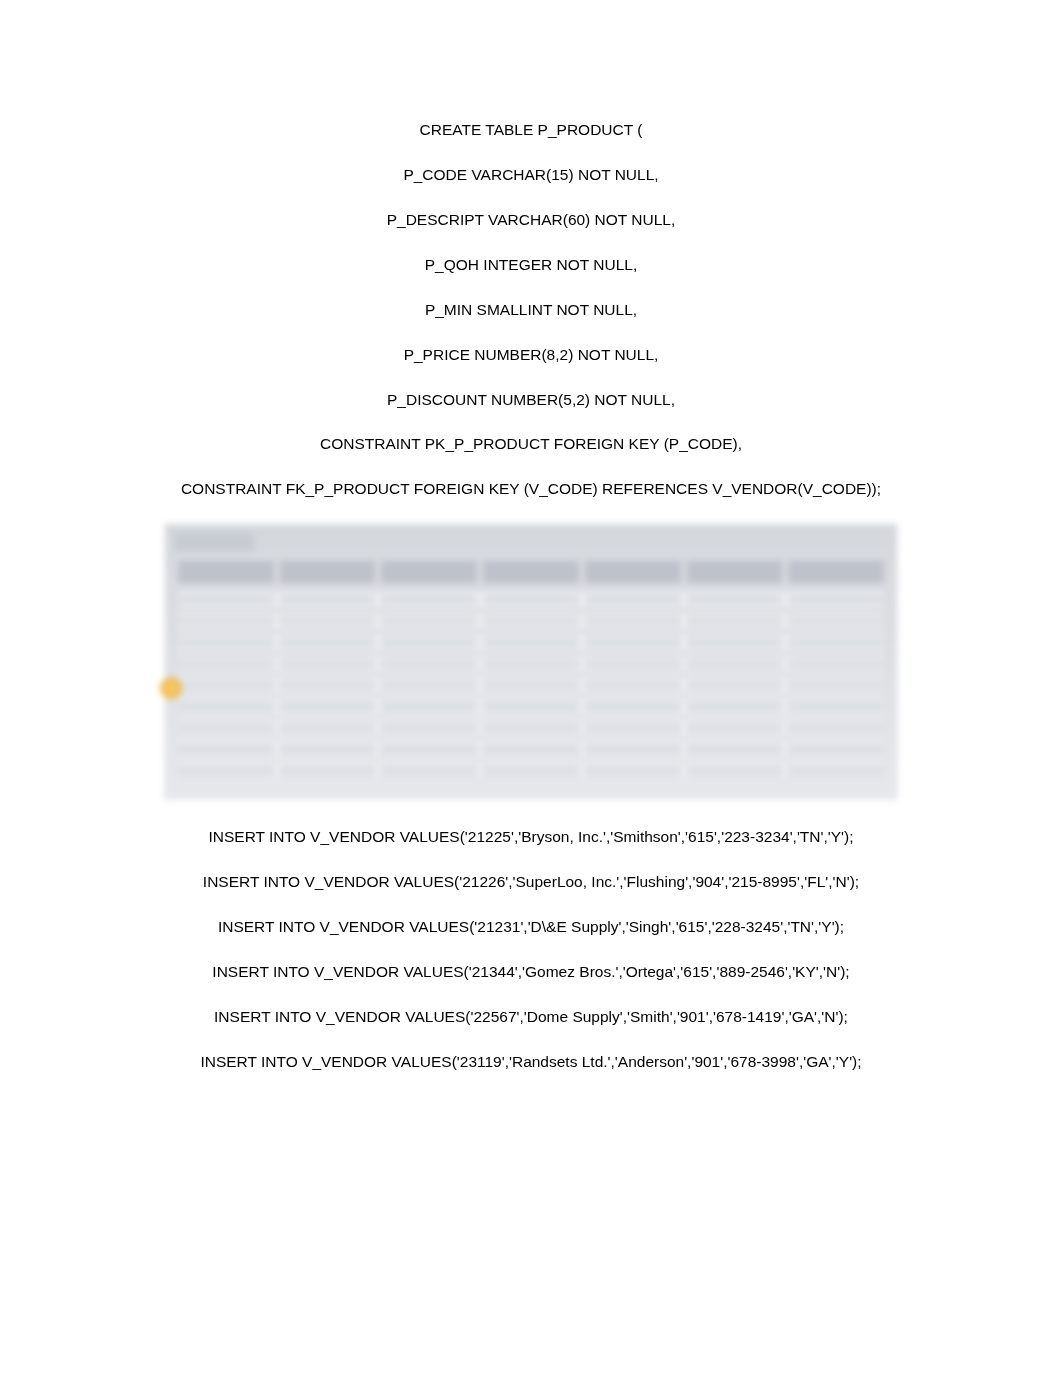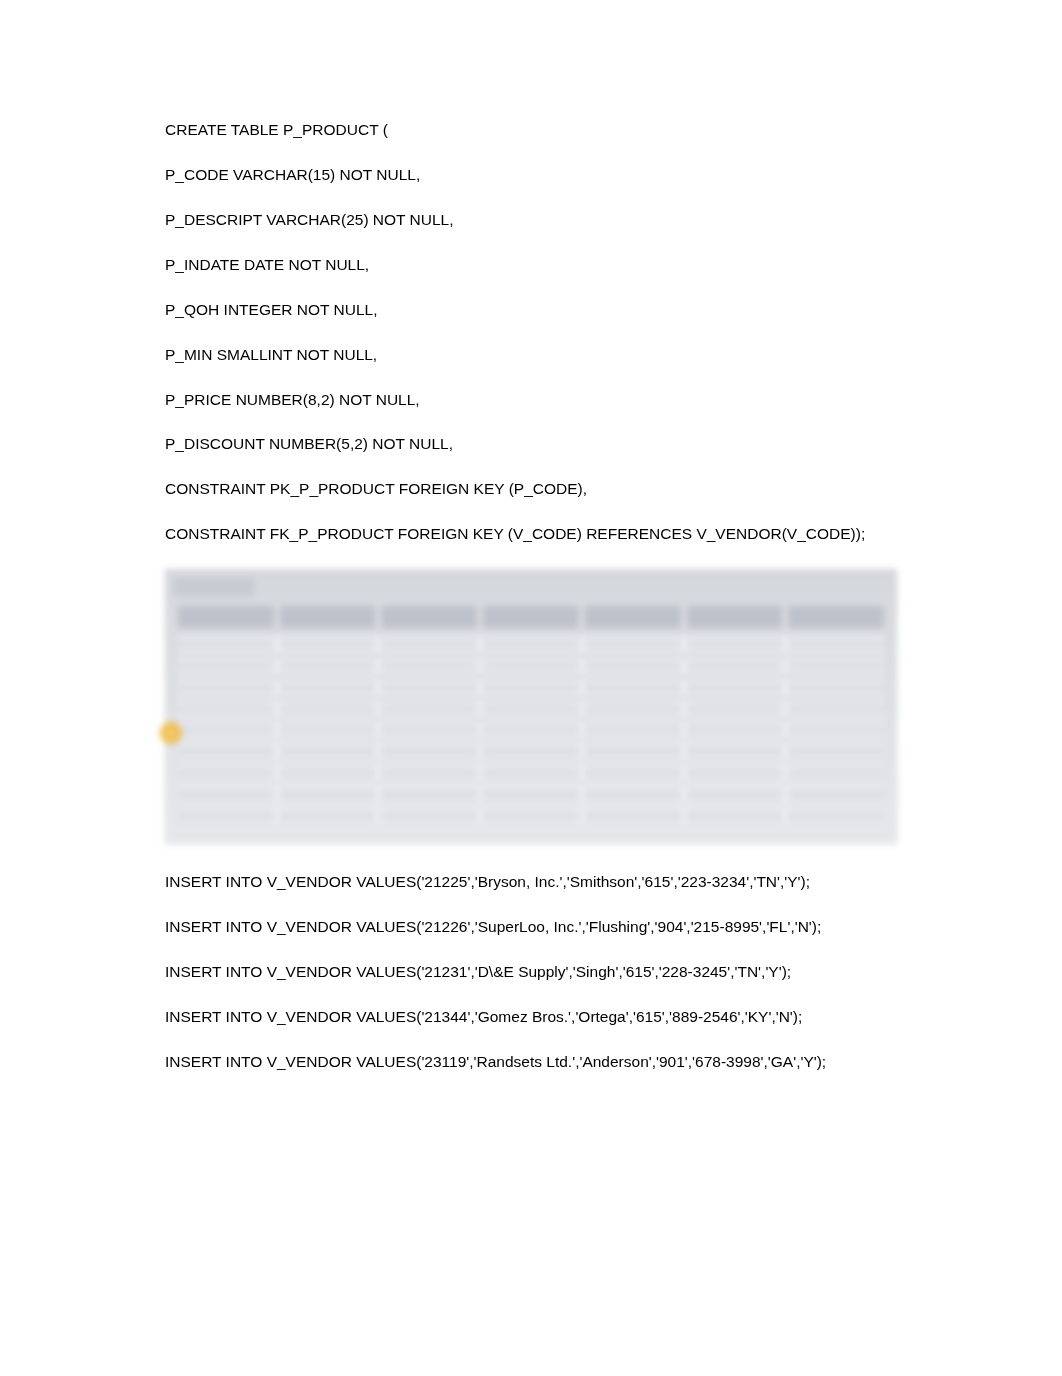--- a/index.html
+++ b/index.html
@@ -13,20 +13,21 @@
       font-size: 15.5px;
       color: #000000;
       width: 1062px;
       height: 1376px;
       padding: 120px 165px 60px 165px;
       line-height: 1.35;
     }
     .sql-line {
       margin-bottom: 24px;
       white-space: nowrap;
+      text-align: center;
     }
     .placeholder-image {
       width: 100%;
       height: 275px;
       margin: 12px 0 28px 0;
       position: relative;
       background: linear-gradient(to bottom, #d0d3d8 0%, #e4e6ea 100%);
       border: 1px solid #c8cbd2;
       filter: blur(3px);
       opacity: 0.9;
@@ -87,22 +88,21 @@
       border-radius: 50%;
       filter: blur(0.5px);
     }
   </style>
 </head>
 <body>
 
 <div>
   <div class="sql-line">CREATE TABLE P_PRODUCT (</div>
   <div class="sql-line">P_CODE VARCHAR(15) NOT NULL,</div>
-  <div class="sql-line">P_DESCRIPT VARCHAR(25) NOT NULL,</div>
-  <div class="sql-line">P_INDATE DATE NOT NULL,</div>
+  <div class="sql-line">P_DESCRIPT VARCHAR(60) NOT NULL,</div>
   <div class="sql-line">P_QOH INTEGER NOT NULL,</div>
   <div class="sql-line">P_MIN SMALLINT NOT NULL,</div>
   <div class="sql-line">P_PRICE NUMBER(8,2) NOT NULL,</div>
   <div class="sql-line">P_DISCOUNT NUMBER(5,2) NOT NULL,</div>
   <div class="sql-line">CONSTRAINT PK_P_PRODUCT FOREIGN KEY (P_CODE),</div>
   <div class="sql-line">CONSTRAINT FK_P_PRODUCT FOREIGN KEY (V_CODE) REFERENCES V_VENDOR(V_CODE));</div>
 </div>
 
 <div class="placeholder-image">
   <div class="ph-header"></div>
@@ -199,14 +199,15 @@
       </div>
   </div>
   <div class="ph-badge"></div>
 </div>
 
 <div>
   <div class="sql-line">INSERT INTO V_VENDOR VALUES('21225','Bryson, Inc.','Smithson','615','223-3234','TN','Y');</div>
   <div class="sql-line">INSERT INTO V_VENDOR VALUES('21226','SuperLoo, Inc.','Flushing','904','215-8995','FL','N');</div>
   <div class="sql-line">INSERT INTO V_VENDOR VALUES('21231','D\&amp;E Supply','Singh','615','228-3245','TN','Y');</div>
   <div class="sql-line">INSERT INTO V_VENDOR VALUES('21344','Gomez Bros.','Ortega','615','889-2546','KY','N');</div>
+  <div class="sql-line">INSERT INTO V_VENDOR VALUES('22567','Dome Supply','Smith','901','678-1419','GA','N');</div>
   <div class="sql-line">INSERT INTO V_VENDOR VALUES('23119','Randsets Ltd.','Anderson','901','678-3998','GA','Y');</div>
 </div>
 
 </body></html>

